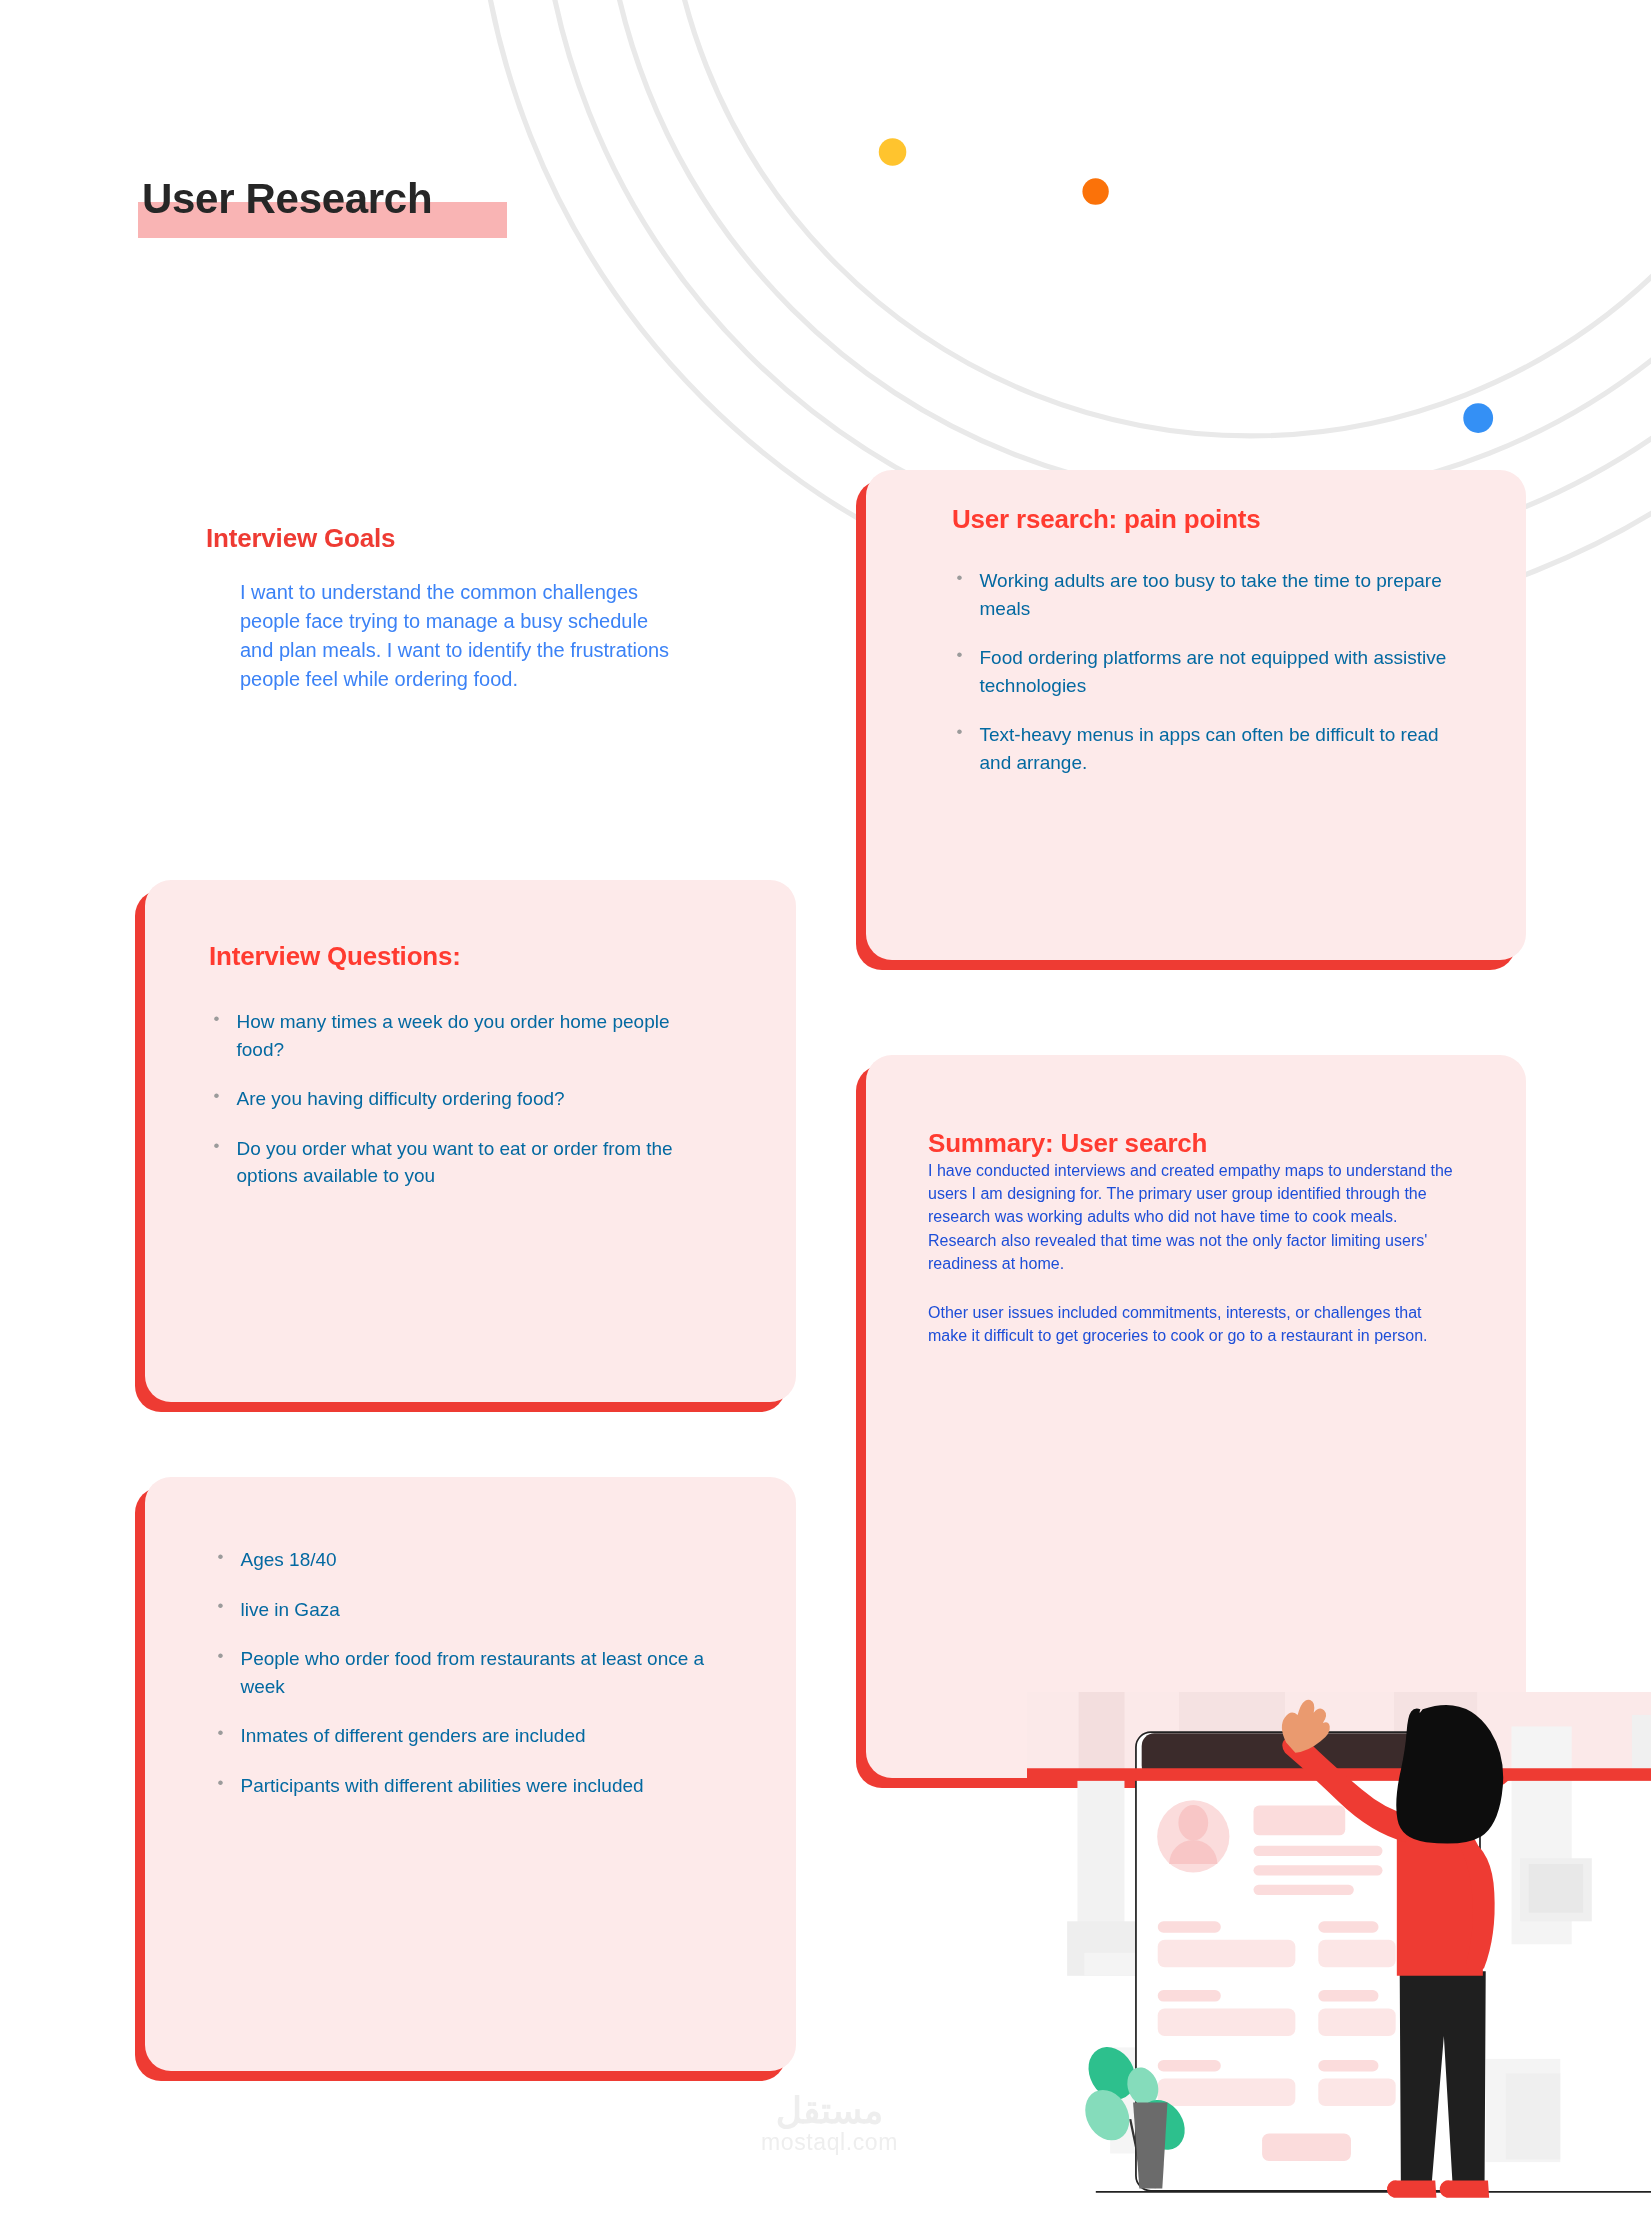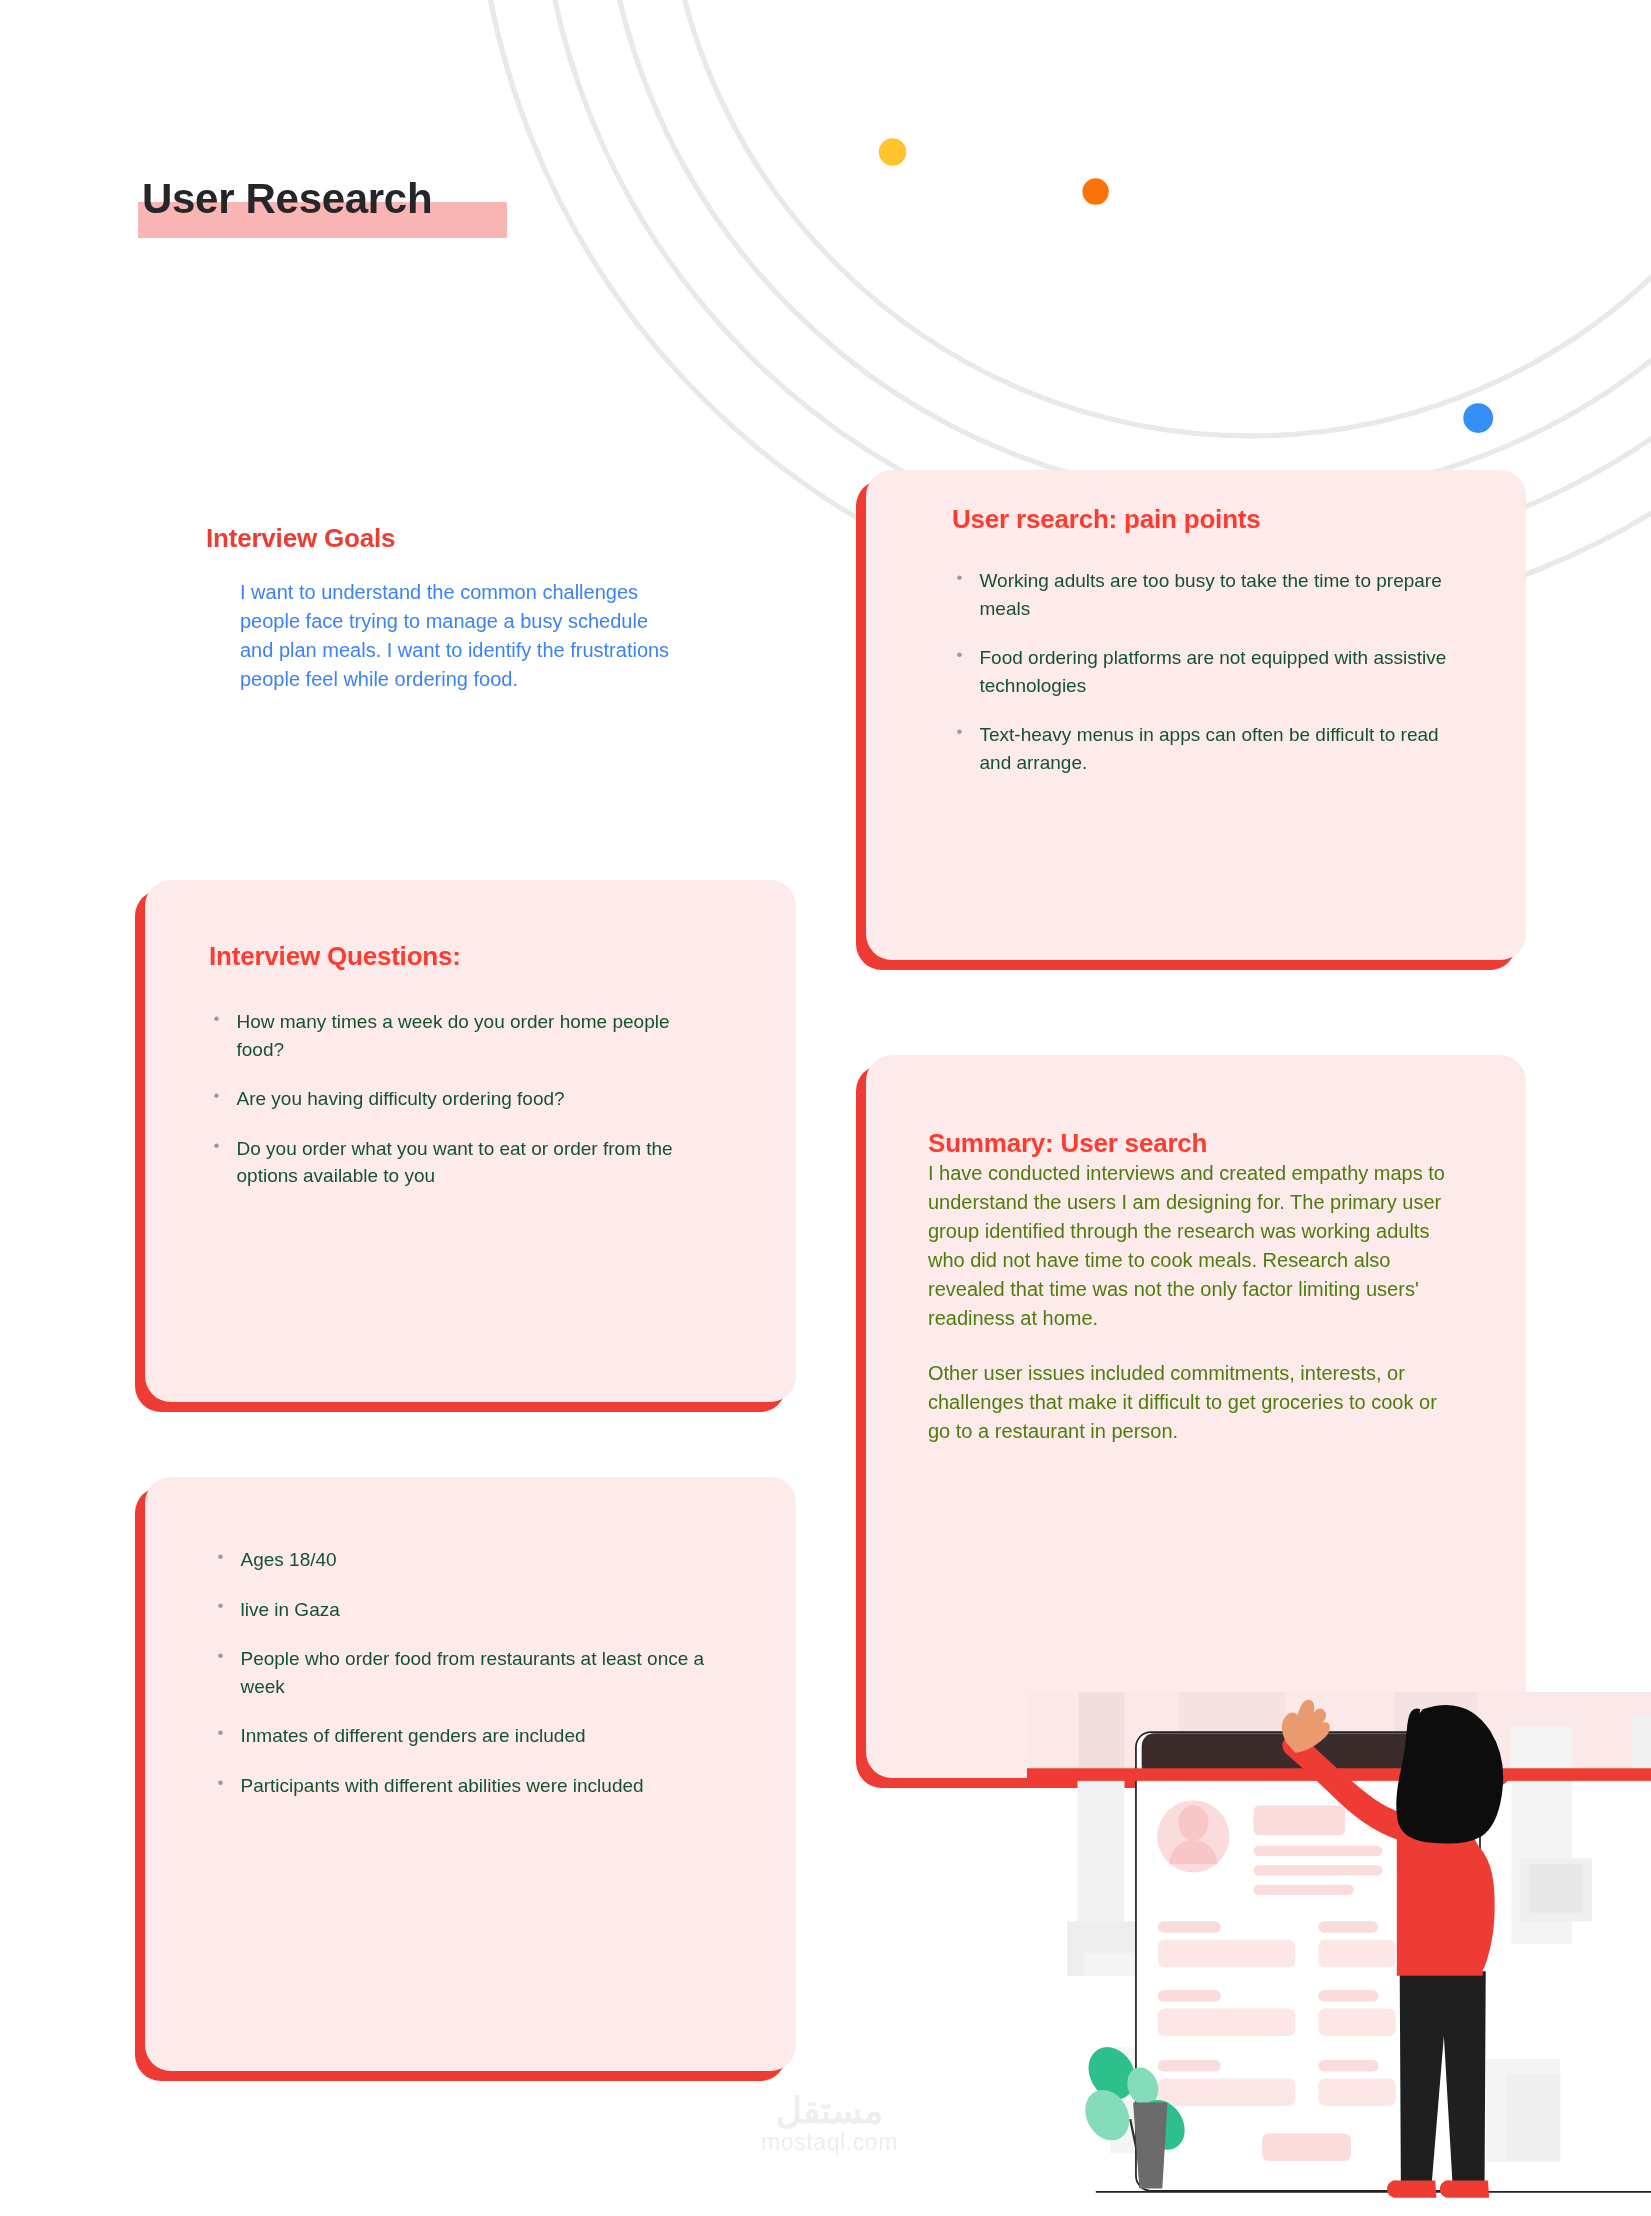--- a/index.html
+++ b/index.html
@@ -52,27 +52,27 @@
     width:100%; height:100%;
     background:#fdeaea; border-radius:26px;
     overflow:hidden;
   }
   .card .inner { padding:0; }
   .card-heading {
     font-size:26px; font-weight:bold; color:#ff3b30;
     letter-spacing:-0.2px;
   }
   .card-para {
-    font-size:20px; line-height:1.45; color:#4d7c0f;
+    font-size:16px; line-height:1.45; color:#1d4ed8;
   }
   ul.bullets { list-style:none; }
   ul.bullets li {
     position:relative;
     padding-left:27.5px;
-    font-size:19px; line-height:1.45; color:#14532d;
+    font-size:19px; line-height:1.45; color:#0369a1;
     margin-bottom:22px;
   }
   ul.bullets li:last-child { margin-bottom:0; }
   ul.bullets li:before {
     content:"•";
     position:absolute; left:4.6px; top:-1.1px;
     color:#9b9b9b; font-size:17px;
   }
 
   

